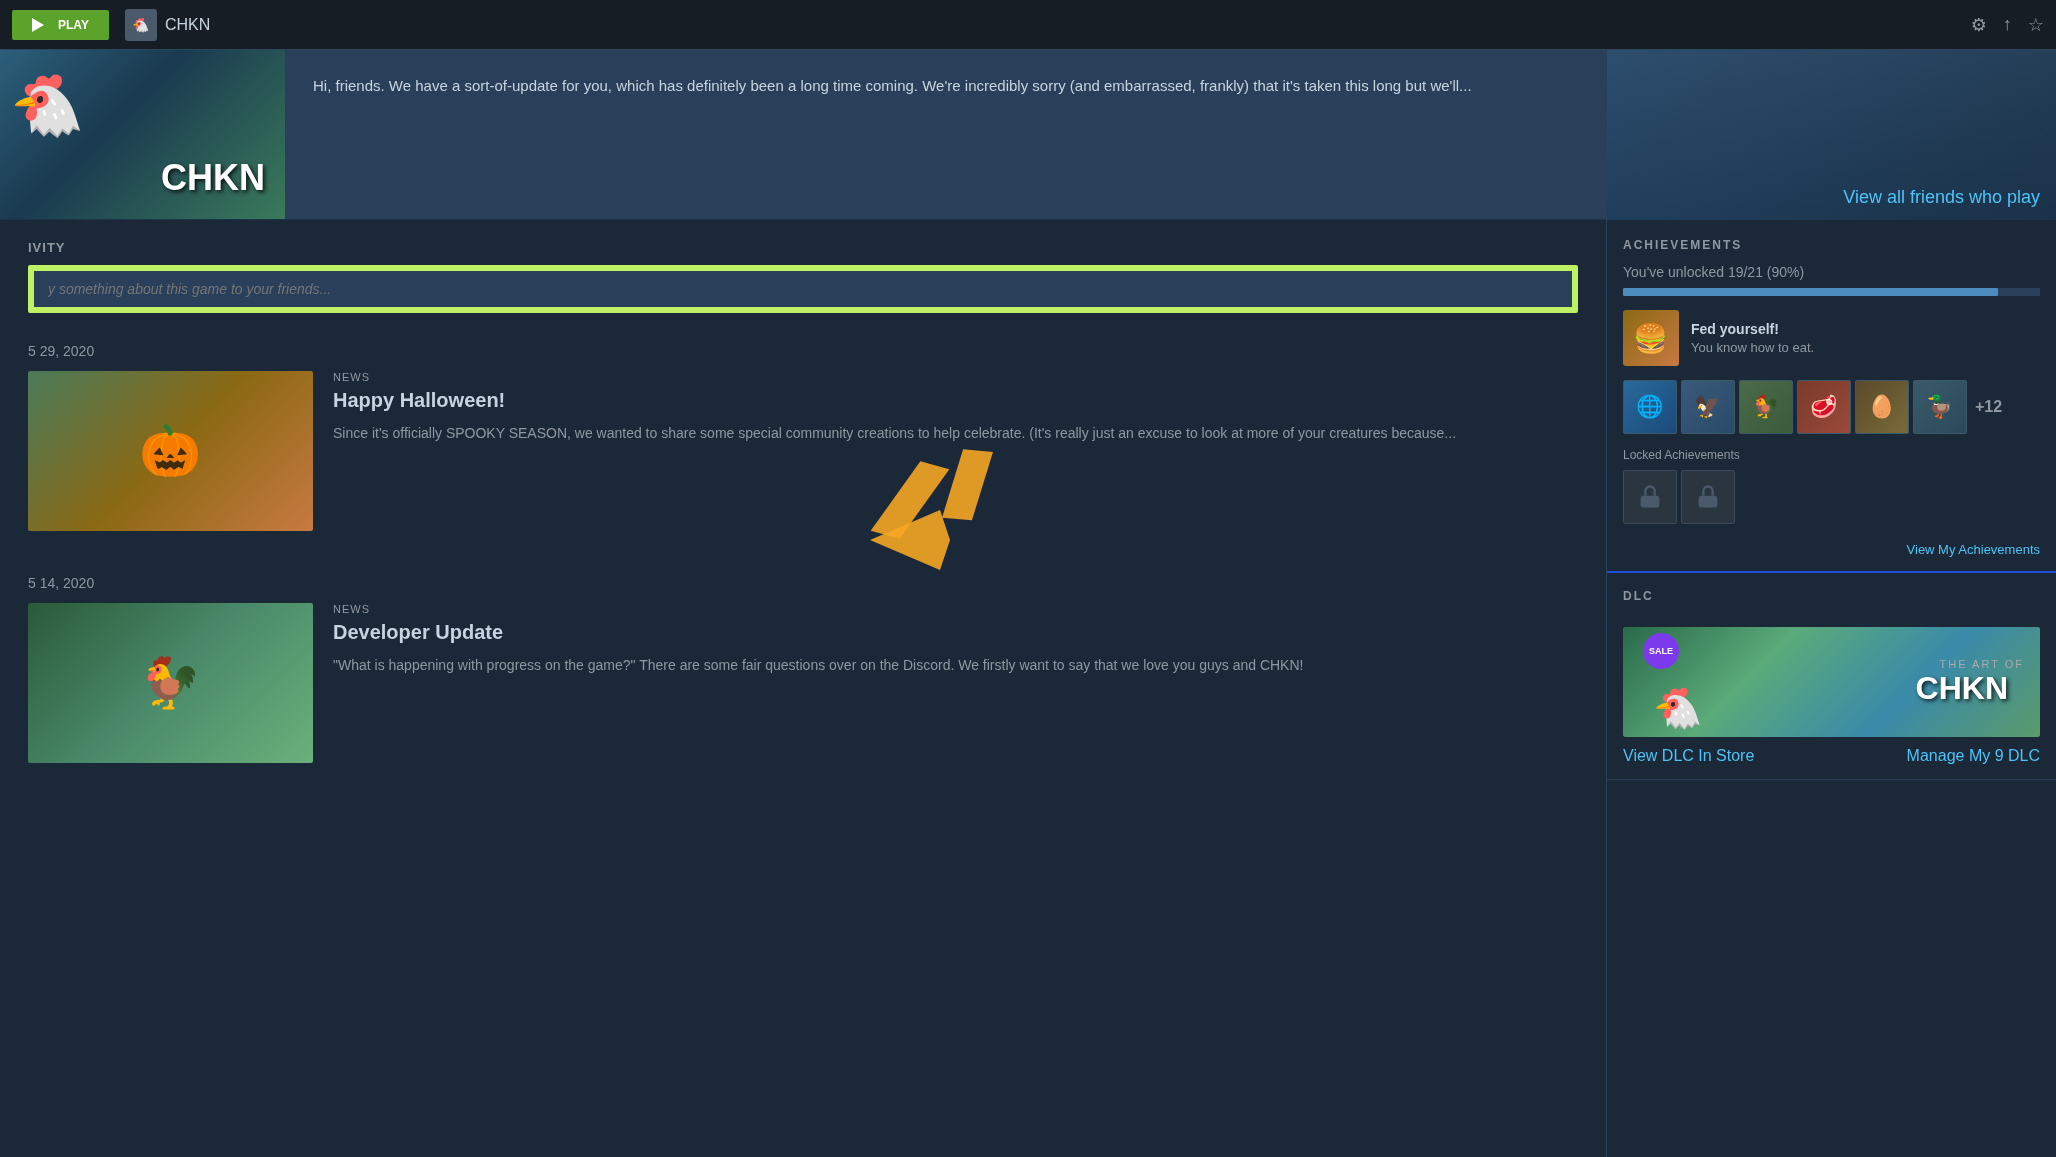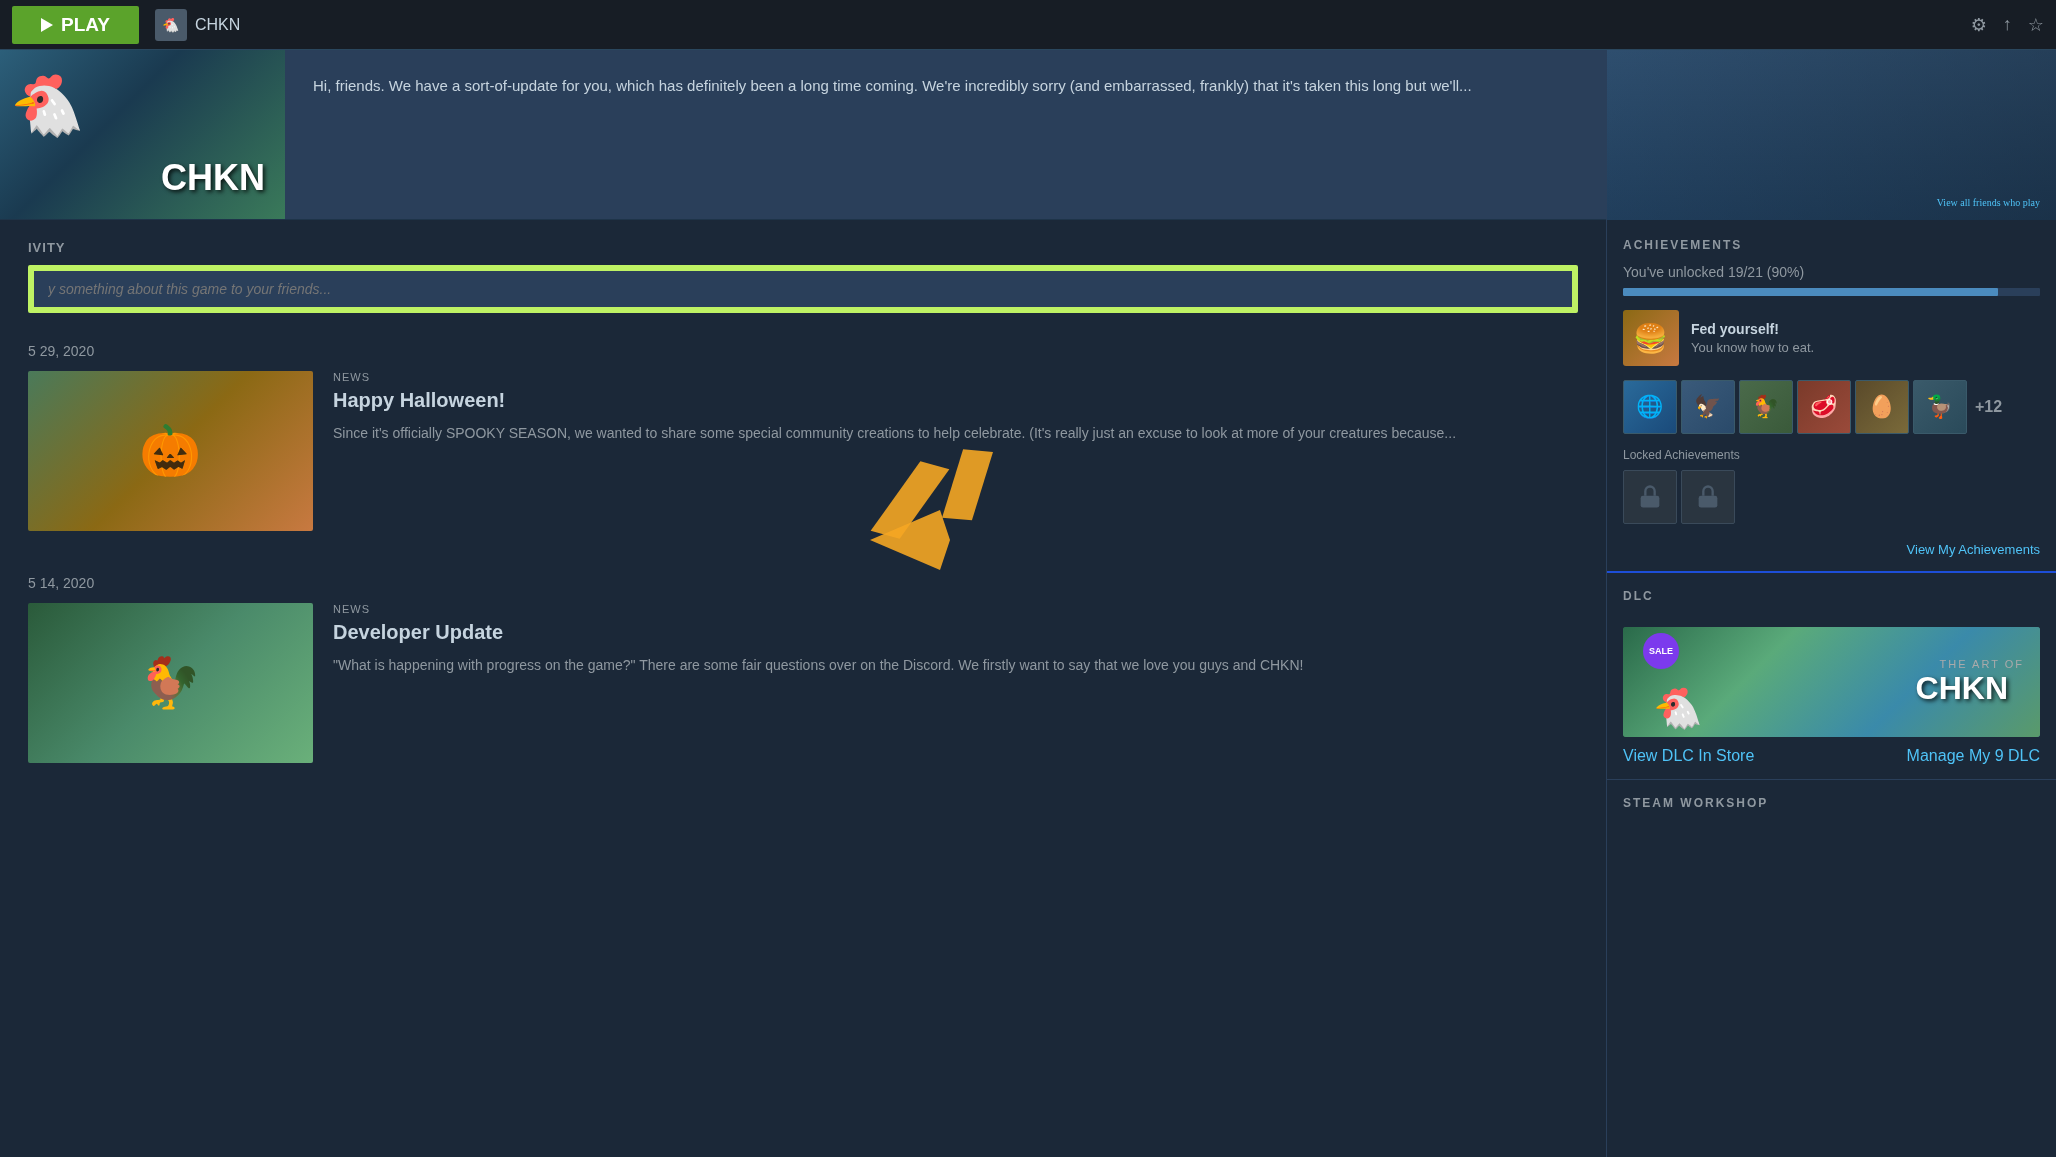--- a/index.html
+++ b/index.html
@@ -22,27 +22,27 @@
       display: flex;
       align-items: center;
       padding: 0 12px;
       z-index: 10;
       border-bottom: 1px solid #2a475e;
     }
     .play-button {
       background: #5ba32b;
       color: #fff;
       border: none;
-      padding: 8px 29px;
-      font-size: 19px;
+      padding: 8px 20px;
+      font-size: 12px;
       font-weight: bold;
       cursor: pointer;
       display: flex;
       align-items: center;
-      gap: 8px;
+      gap: 14px;
       border-radius: 2px;
     }
     .play-button .triangle {
       width: 0; height: 0;
       border-top: 7px solid transparent;
       border-bottom: 7px solid transparent;
       border-left: 12px solid #fff;
     }
     .game-icon-header {
       width: 32px; height: 32px;
@@ -220,24 +220,23 @@
       padding: 12px 16px;
     }
     .friends-banner-blur {
       position: absolute;
       inset: 0;
       background: linear-gradient(135deg, #3a5a7a44, #1a2a3a88);
     }
     .view-all-friends {
       position: relative;
       color: #4fc3f7;
-      font-size: 10px;
+      font-size: 18px;
       cursor: pointer;
       z-index: 2;
-      font-family: Liberation Serif, serif;
     }
 
     
     .achievements-section {
       padding: 18px 16px 14px;
       border-bottom: 2px solid #1d4ed8;
     }
     .achievements-title {
       color: #8f98a0;
       font-size: 12px;
@@ -580,23 +579,20 @@
         </div>
 
         <div style="position:absolute;left:30px;bottom:5px;font-size:40px;">🐔</div>
       </div>
       <div class="dlc-actions">
         <a>View DLC In Store</a>
         <a>Manage My 9 DLC</a>
       </div>
     </div>
 
-    <div class="workshop-section">
-      <div class="workshop-title">STEAM WORKSHOP</div>
-    </div>
 
   </div>
 </div>
 
 <div class="arrows-overlay" style="top:0;left:0;width:2056px;height:1157px;">
   <svg width="2056" height="1157" style="position:absolute;top:0;left:0;">
 
     <g transform="translate(850, 460)">
       <polygon points="60,0 90,0 60,80 30,80" fill="#f5a623" opacity="0.9" transform="rotate(15, 60, 40)"></polygon>
     </g>

